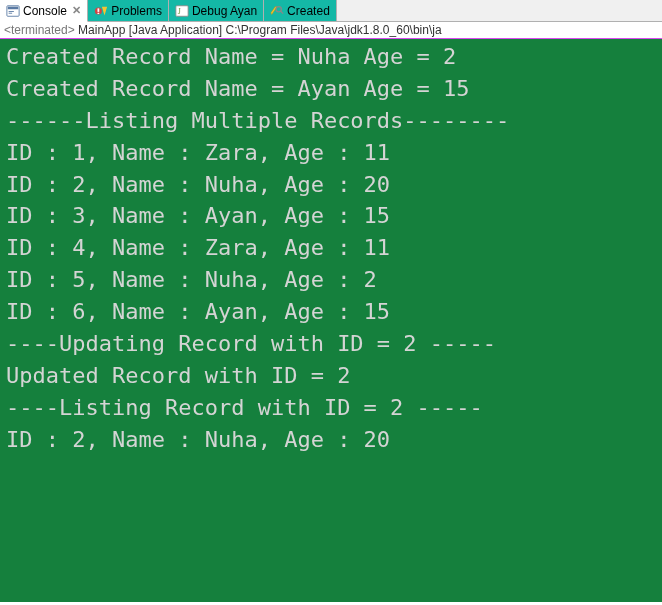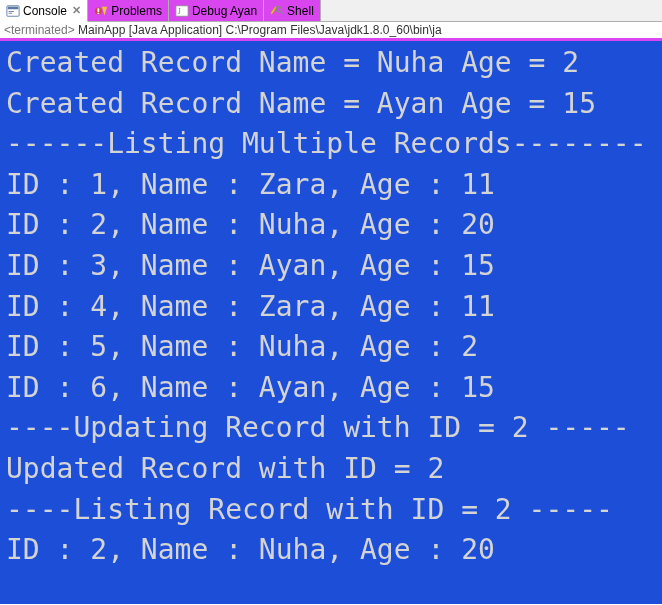--- a/index.html
+++ b/index.html
@@ -19,21 +19,21 @@
     border-bottom: 1px solid #b0b0b0;
     height: 22px;
   }
   .tab {
     display: flex;
     align-items: center;
     gap: 3px;
     padding: 2px 6px;
     border-right: 1px solid #b0b0b0;
     cursor: pointer;
-    background: #d946ef;
+    background: #14b8a6;
     user-select: none;
     white-space: nowrap;
   }
   .tab.active {
     background: #fff;
     border-bottom: 1px solid #fff;
     margin-bottom: -1px;
   }
   .tab .icon {
     width: 14px;
@@ -44,32 +44,32 @@
     color: #888;
     font-weight: bold;
     margin-left: 2px;
     font-size: 11px;
   }
   .status-line {
     padding: 1px 4px;
     font-size: 12px;
     color: #333;
     background: #fff;
-    border-bottom: 3px solid #d946ef;
+    border-bottom: 1px solid #d946ef;
     white-space: nowrap;
     overflow: hidden;
   }
   .terminated {
     color: #777;
   }
   .console {
-    background: #1d4ed8;
+    background: #15803d;
     color: #d4d4d4;
     font-family: Consolas, monospace;
-    font-size: 28px;
+    font-size: 22px;
     line-height: 1.45;
     padding: 2px 6px 10px 6px;
     height: calc(605px - 22px - 20px);
     white-space: pre;
     overflow: hidden;
   }
   
   .icon svg { width: 14px; height: 14px; display:block; }
 </style>
 </head>
@@ -109,21 +109,21 @@
     <span>Debug Ayan</span>
   </div>
   <div class="tab">
     <span class="icon">
       <svg viewBox="0 0 16 16">
           <path d="M2 12 L8 3 L6 3 L1 10 Z" fill="#f4c430" stroke="#c49400" stroke-width="0.5"></path>
           <circle cx="10" cy="6" r="3" fill="none" stroke="#888" stroke-width="1.5"></circle>
           <line x1="12" y1="8" x2="15" y2="11" stroke="#888" stroke-width="1.5"></line>
         </svg>
     </span>
-    <span>Shell</span>
+    <span>Created</span>
   </div>
 </div>
 
 <div class="status-line">
   <span class="terminated">&lt;terminated&gt;</span><span> MainApp [Java Application] C:\Program Files\Java\jdk1.8.0_60\bin\ja</span>
 </div>
 
 <div class="console" id="console">Created Record Name = Nuha Age = 2
 Created Record Name = Ayan Age = 15
 ------Listing Multiple Records--------

